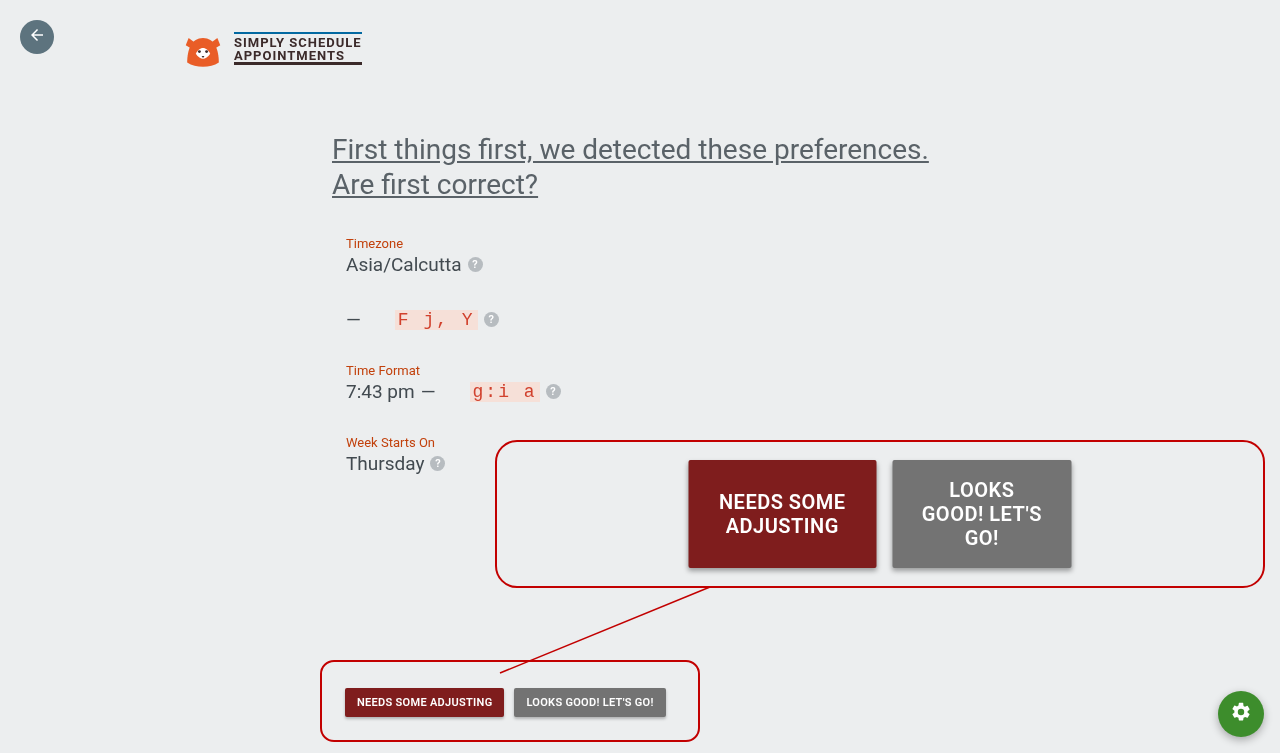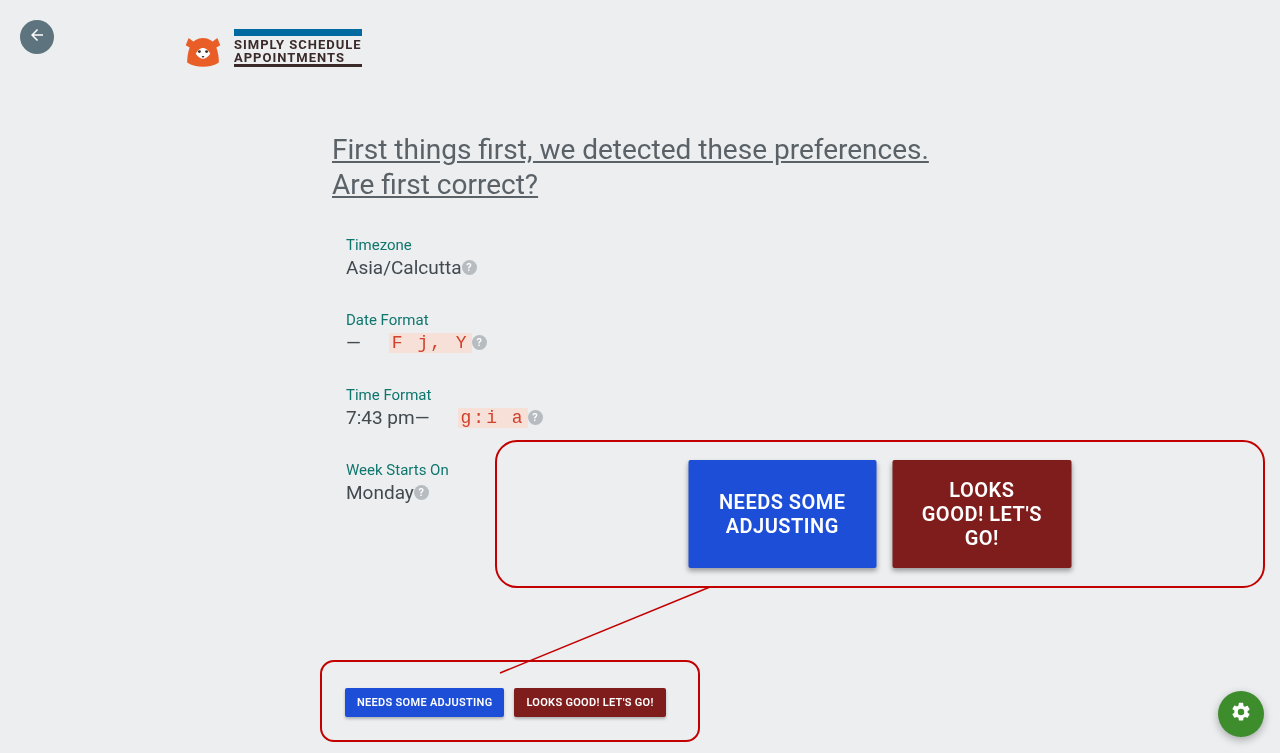--- a/index.html
+++ b/index.html
@@ -47,21 +47,21 @@
   .logo-text {
     display: flex;
     flex-direction: column;
     line-height: 1;
   }
   .logo-text .top {
     font-size: 13px;
     font-weight: 700;
     color: #3b2a2a;
     letter-spacing: 1px;
-    border-top: 7px solid #0369a1;
+    border-top: 2px solid #0369a1;
     padding-top: 2px;
   }
   .logo-text .bot {
     font-size: 13px;
     font-weight: 700;
     color: #3b2a2a;
     letter-spacing: 1px;
     border-bottom: 3px solid #3b2a2a;
     padding-bottom: 0;
   }
@@ -82,30 +82,30 @@
   .fields {
     position: absolute;
     left: 346px;
     top: 236px;
     width: 560px;
   }
   .field {
     margin-bottom: 32px;
   }
   .field-label {
-    font-size: 15px;
-    color: #0f766e;
+    font-size: 13px;
+    color: #c2410c;
     margin-bottom: 2px;
   }
   .field-value {
     font-size: 19px;
     color: #424a50;
     display: flex;
     align-items: center;
-    gap: 0;
+    gap: 6px;
     flex-wrap: wrap;
   }
   .help-icon {
     display: inline-flex;
     width: 15px;
     height: 15px;
     border-radius: 50%;
     background: #b7bcc0;
     color: #fff;
     font-size: 11px;
@@ -157,22 +157,22 @@
     cursor: pointer;
     border-radius: 2px;
     font-family: inherit;
     box-shadow: 0 2px 3px rgba(0,0,0,0.25);
   }
   .btn-sm {
     font-size: 11px;
     padding: 8px 12px;
     letter-spacing: 0.3px;
   }
-  .btn-orange { background: #1d4ed8; }
-  .btn-green  { background: #7f1d1d; }
+  .btn-orange { background: #7f1d1d; }
+  .btn-green  { background: #737373; }
 
   
   .big-frame {
     position: absolute;
     left: 495px;
     top: 440px;
     width: 770px;
     height: 148px;
     border: 2px solid #c20000;
     border-radius: 22px;
@@ -258,42 +258,41 @@
 
   <div class="field">
     <div class="field-label">Timezone</div>
     <div class="field-value">
       <span>Asia/Calcutta</span>
       <span class="help-icon">?</span>
     </div>
   </div>
 
   <div class="field">
-    <div class="field-label">Date Format</div>
     <div class="field-value">
       <span>—</span>
       <span class="fmtcode">F j, Y</span>
       <span class="help-icon">?</span>
     </div>
   </div>
 
   <div class="field">
     <div class="field-label">Time Format</div>
     <div class="field-value">
       <span>7:43 pm</span>
       <span>—</span>
       <span class="fmtcode">g:i a</span>
       <span class="help-icon">?</span>
     </div>
   </div>
 
   <div class="field">
     <div class="field-label">Week Starts On</div>
     <div class="field-value">
-      <span>Monday</span>
+      <span>Thursday</span>
       <span class="help-icon">?</span>
     </div>
   </div>
 
 
 </div>
 
 <div class="big-frame">
   <div class="big-buttons">
     <button class="btn btn-lg btn-orange">NEEDS SOME ADJUSTING</button>

